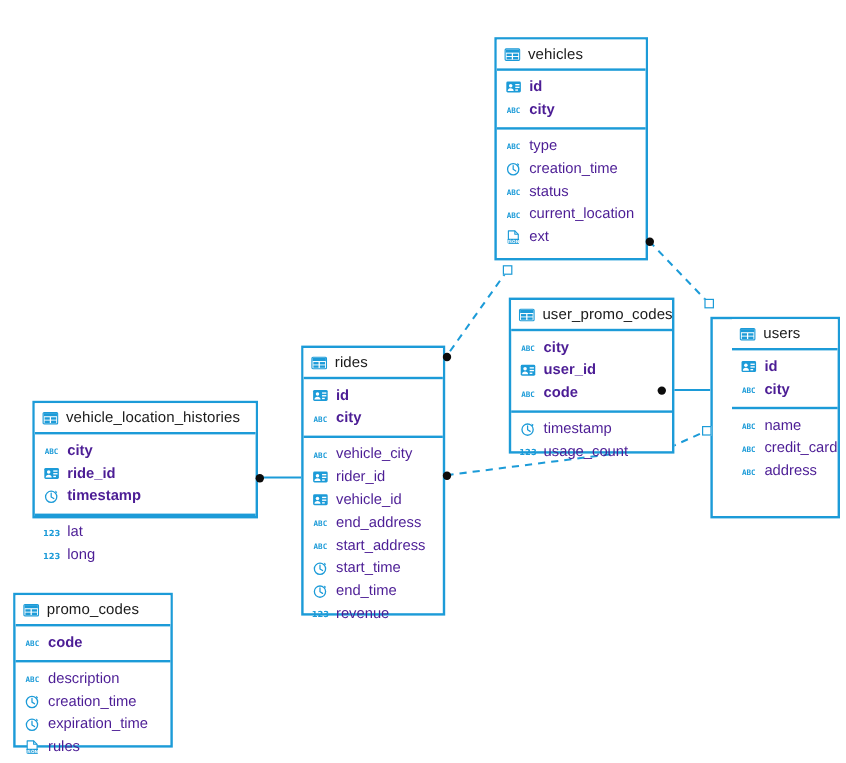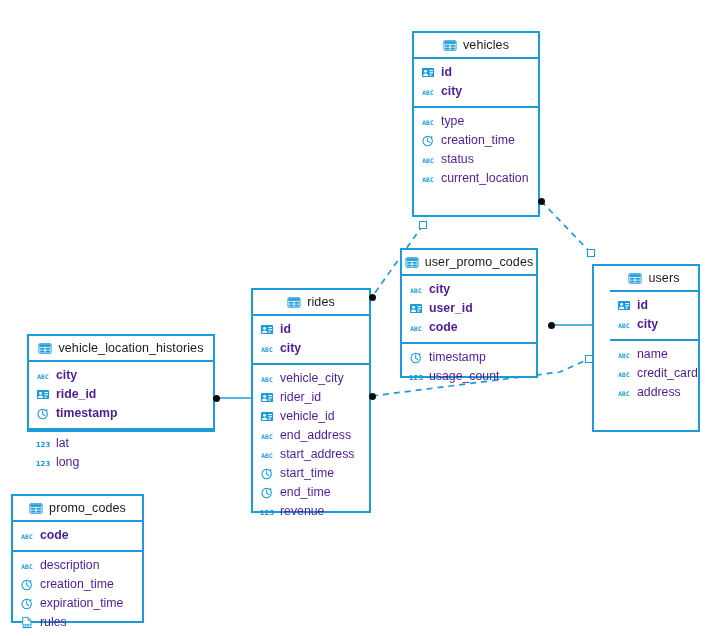--- a/index.html
+++ b/index.html
@@ -15,21 +15,21 @@
   
   .tbl{
     position:absolute;
     background:#ffffff;
     border:2px solid #1c9bd8;
     box-sizing:border-box;
     z-index:5;
   }
   .tbl-head{
     height:26px;
-    display:flex;align-items:center;justify-content:center;
+    display:flex;align-items:center;justify-content:flex-start;
     gap:6px;
     border-bottom:2px solid #1c9bd8;
     box-sizing:border-box;
     padding:0 6px;
     background:#ffffff;
   }
   .tbl-title{
     font-size:12.5px;color:#1a1a1a;white-space:nowrap;letter-spacing:0.1px;
   }
   .sect{
@@ -123,20 +123,29 @@
             <text x="8" y="11" text-anchor="middle" font-family="DejaVu Sans Mono, monospace" font-size="7.3" font-weight="bold" fill="#1c9bd8">ABC</text>
           </svg>
           <span class="lbl">status</span>
         </div>
         <div class="row">
           <svg class="ic" viewBox="0 0 16 15">
             <text x="8" y="11" text-anchor="middle" font-family="DejaVu Sans Mono, monospace" font-size="7.3" font-weight="bold" fill="#1c9bd8">ABC</text>
           </svg>
           <span class="lbl">current_location</span>
         </div>
+        <div class="row">
+          <svg class="ic" viewBox="0 0 16 15">
+            <path d="M3 1.6h6.2l3.3 3.3v8.5H3z" fill="#ffffff" stroke="#1c9bd8" stroke-width="1.1" stroke-linejoin="round"></path>
+            <path d="M9.2 1.6v3.3h3.3" fill="none" stroke="#1c9bd8" stroke-width="1.1" stroke-linejoin="round"></path>
+            <rect x="2.3" y="9.2" width="11" height="4.6" rx="0.6" fill="#1c9bd8"></rect>
+            <text x="7.8" y="12.9" text-anchor="middle" font-family="DejaVu Sans, sans-serif" font-size="4.1" font-weight="bold" fill="#ffffff">JSON</text>
+          </svg>
+          <span class="lbl">ext</span>
+        </div>
       </div>
     </div>
     <div class="tbl" style="left: 592px; top: 264px; width: 108px; height: 168px; padding-left: 16px;">
       <div class="tbl-head">
         <svg class="ic" viewBox="0 0 16 15">
           <rect x="1" y="2" width="14" height="11" rx="1" fill="#ffffff" stroke="#1c9bd8" stroke-width="1.1"></rect>
           <rect x="1.6" y="2.6" width="12.8" height="3" fill="#1c9bd8"></rect>
           <rect x="2.4" y="6.6" width="5" height="2.3" fill="#1c9bd8"></rect>
           <rect x="8.6" y="6.6" width="5" height="2.3" fill="#1c9bd8"></rect>
           <rect x="2.4" y="9.8" width="5" height="2.3" fill="#1c9bd8"></rect>
@@ -177,21 +186,21 @@
           <span class="lbl">credit_card</span>
         </div>
         <div class="row">
           <svg class="ic" viewBox="0 0 16 15">
             <text x="8" y="11" text-anchor="middle" font-family="DejaVu Sans Mono, monospace" font-size="7.3" font-weight="bold" fill="#1c9bd8">ABC</text>
           </svg>
           <span class="lbl">address</span>
         </div>
       </div>
     </div>
-    <div class="tbl" style="left: 400px; top: 248px; width: 138px; height: 130px;">
+    <div class="tbl" style="left: 424px; top: 248px; width: 138px; height: 130px;">
       <div class="tbl-head">
         <svg class="ic" viewBox="0 0 16 15">
           <rect x="1" y="2" width="14" height="11" rx="1" fill="#ffffff" stroke="#1c9bd8" stroke-width="1.1"></rect>
           <rect x="1.6" y="2.6" width="12.8" height="3" fill="#1c9bd8"></rect>
           <rect x="2.4" y="6.6" width="5" height="2.3" fill="#1c9bd8"></rect>
           <rect x="8.6" y="6.6" width="5" height="2.3" fill="#1c9bd8"></rect>
           <rect x="2.4" y="9.8" width="5" height="2.3" fill="#1c9bd8"></rect>
           <rect x="8.6" y="9.8" width="5" height="2.3" fill="#1c9bd8"></rect>
         </svg>
         <span class="tbl-title">user_promo_codes</span>

